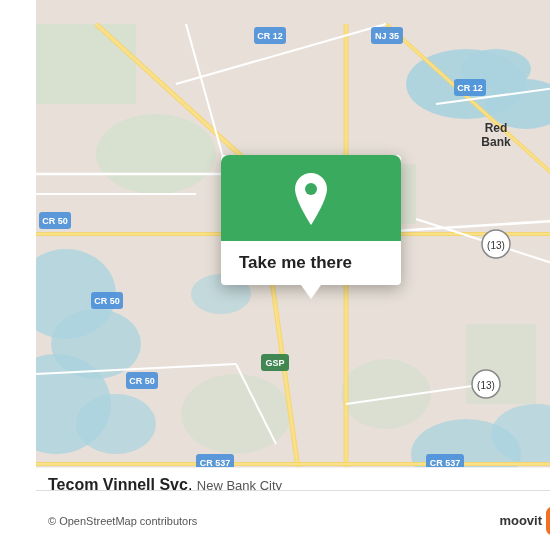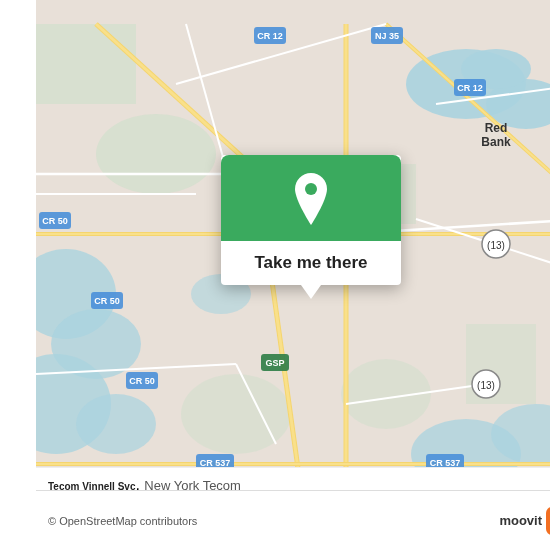--- a/index.html
+++ b/index.html
@@ -71,21 +71,21 @@
       position: absolute;
       top: 155px;
       left: 50%;
       transform: translateX(-50%);
       background: white;
       border-radius: 4px;
       box-shadow: 0 4px 16px rgba(0,0,0,0.3);
       z-index: 20;
       display: flex;
       flex-direction: column;
-      align-items: center;
+      align-items: flex-start;
       overflow: visible;
       width: 180px;
     }
 
     #popup-green {
       background: #3aaa5e;
       width: 100%;
       border-radius: 8px 8px 0 0;
       display: flex;
       align-items: center;
@@ -124,21 +124,21 @@
       bottom: 48px;
       left: 0;
       right: 0;
       background: #fff;
       padding: 8px 12px;
       border-top: 1px solid #eee;
       z-index: 10;
     }
 
     #location-name {
-      font-size: 10px;
+      font-size: 16px;
       font-weight: bold;
       color: #222;
     }
 
     #location-city {
       font-size: 13px;
       color: #555;
     }
   </style>
 </head>
@@ -244,21 +244,21 @@
       <svg id="pin-icon" viewBox="0 0 44 52" xmlns="http://www.w3.org/2000/svg">
         <path d="M22 0C13.16 0 6 7.16 6 16c0 11.5 16 36 16 36s16-24.5 16-36C38 7.16 30.84 0 22 0z" fill="white"></path>
         <circle cx="22" cy="16" r="6" fill="#3aaa5e"></circle>
       </svg>
     </div>
     <div id="popup-label">Take me there</div>
   </div>
 
   <div id="location-info">
     <span id="location-name">Tecom Vinnell Svc</span>,
-    <span id="location-city">New York Tecom</span>
+    <span id="location-city">New Bank City</span>
   </div>
 
   <div id="bottom-bar">
     <span id="attribution">© OpenStreetMap contributors</span>
     <div id="moovit-logo">
       <span class="moovit-text">moovit</span>
 
       <svg class="moovit-icon" viewBox="0 0 28 28" xmlns="http://www.w3.org/2000/svg">
         <rect width="28" height="28" rx="6" fill="#f36f21"></rect>
         <circle cx="14" cy="12" r="5" fill="white"></circle>

